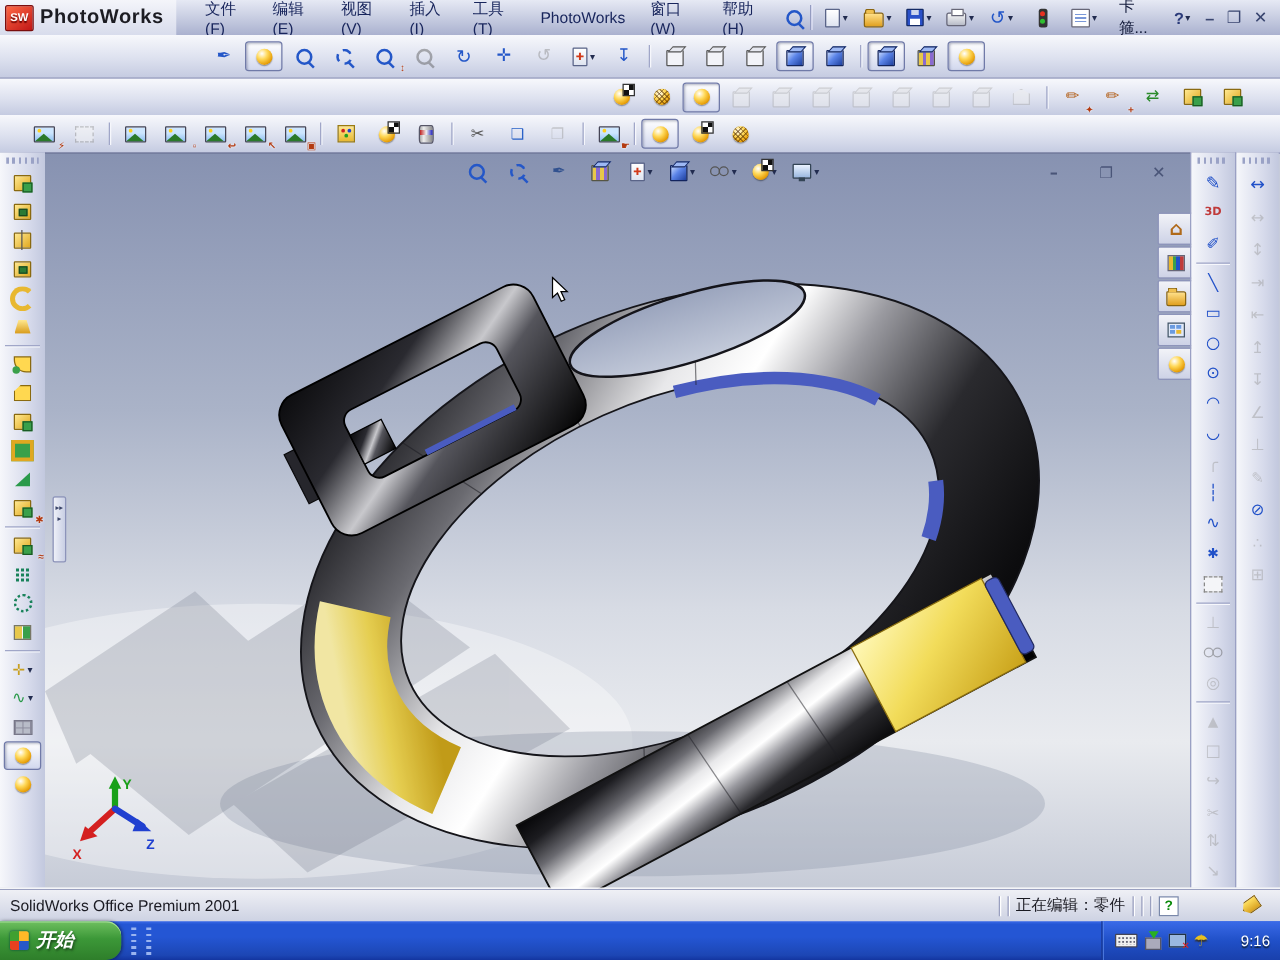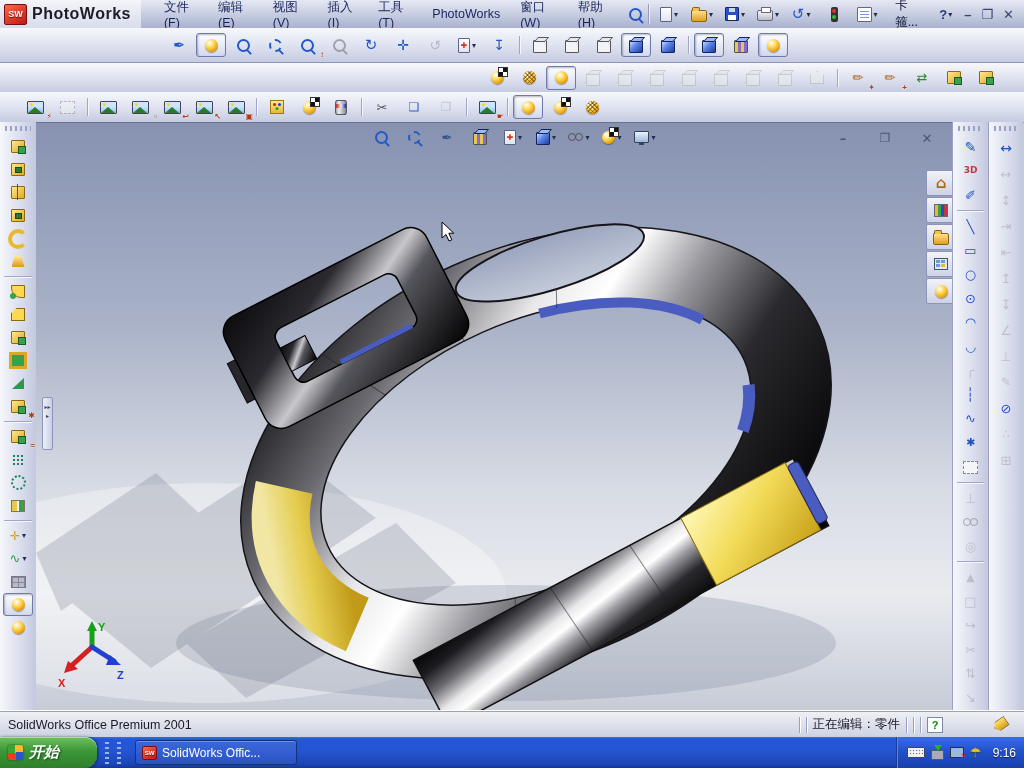--- a/index.html
+++ b/index.html
@@ -92,21 +92,21 @@
     background:conic-gradient(#ffb928 0 25%,#2858c8 0 50%,#e84020 0 75%,#40a030 0);}
   .start-label{color:#fff;font-size:15px;font-weight:bold;font-style:italic;text-shadow:1px 1px 2px #1a4a1a;}
   .ql-handle{width:4px;height:22px;margin-left:8px;background:repeating-linear-gradient(180deg,#9ab4f0 0 2px,rgba(0,0,0,0) 2px 5px);}
   .task-btn{margin-left:14px;width:162px;height:25px;display:flex;align-items:center;gap:5px;padding:0 6px;box-sizing:border-box;
     background:linear-gradient(#3c68dc,#2a52c4);border:1px solid #15307c;border-radius:3px;
     box-shadow:inset 0 1px 0 #6a92ec;color:#fff;font-size:12px;}
   .task-btn .sw-cube{width:13px;height:12px;font-size:6px;}
   .tray{margin-left:auto;height:31px;display:flex;align-items:center;gap:6px;padding:0 8px 0 10px;
     border-left:1px solid #1a3a94;box-shadow:inset 1px 0 0 #5a86e8;
     background:linear-gradient(#3a6ae8,#2050c8 50%,#1940ac);}
-  .clock{color:#fff;font-size:12px;margin-left:5px;text-shadow:0 1px 1px #123;}
+  .clock{color:#fff;font-size:12px;margin-left:20px;text-shadow:0 1px 1px #123;}
   
   .shp{display:inline-block;position:relative;}
   .s-ball,.s-ballflag,.s-ballmesh{width:13px;height:13px;border-radius:50%;
     background:radial-gradient(circle at 35% 30%,#fff,#ffd95a 35%,#e8a00a 70%,#8a5600);
     box-shadow:0 1px 1px rgba(0,0,0,.35);}
   .s-ballflag::after{content:'';position:absolute;right:-4px;top:-4px;width:8px;height:8px;
     border:1px solid #333;background:conic-gradient(#111 0 25%,#fff 0 50%,#111 0 75%,#fff 0);}
   .s-ballmesh::after{content:'';position:absolute;left:0;top:0;right:0;bottom:0;border-radius:50%;
     background:repeating-linear-gradient(45deg,rgba(90,50,0,.5) 0 1px,rgba(0,0,0,0) 1px 3px),
                repeating-linear-gradient(-45deg,rgba(90,50,0,.5) 0 1px,rgba(0,0,0,0) 1px 3px);}
@@ -841,24 +841,20 @@
     </div>
   </div>
 
   <div class="taskbar">
     <div class="start-btn">
       <span class="s-winflag"></span>
       <span class="start-label">开始</span>
     </div>
     <div class="ql-handle"></div>
     <div class="ql-handle"></div>
-    <div class="task-btn">
-      <span class="sw-cube">SW</span>
-      <span>SolidWorks Offic...</span>
-    </div>
     <div class="tray">
       <span class="shp s-keyboard"></span>
       <span class="shp s-trayup"></span>
       <span class="shp s-traymon"></span>
       <span class="s-umbrella">☂</span>
       <span class="clock">9:16</span>
     </div>
   </div>
 
 </div>

